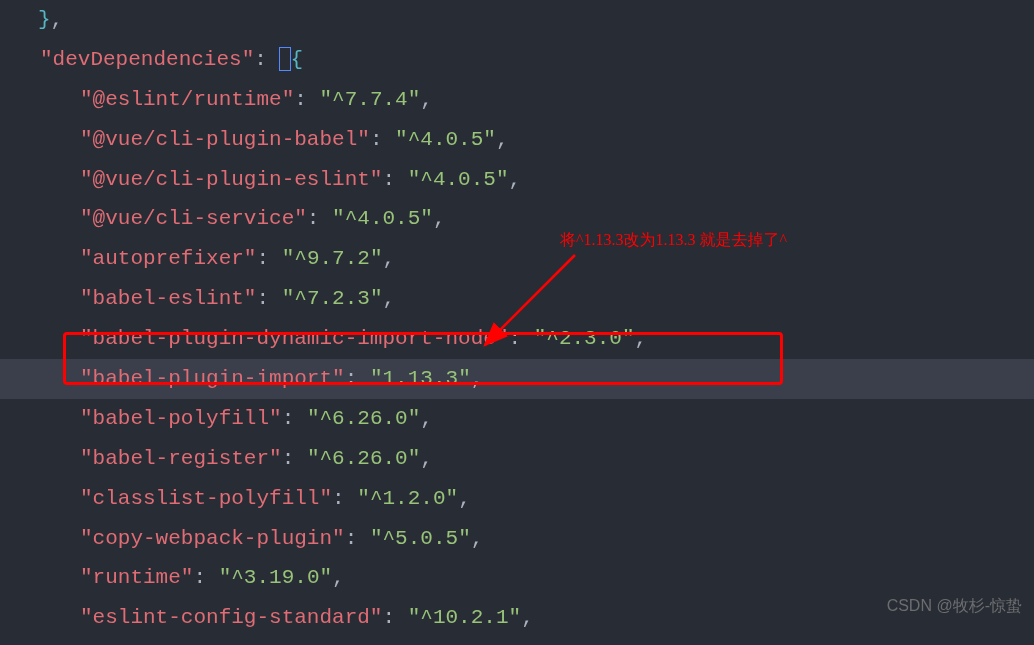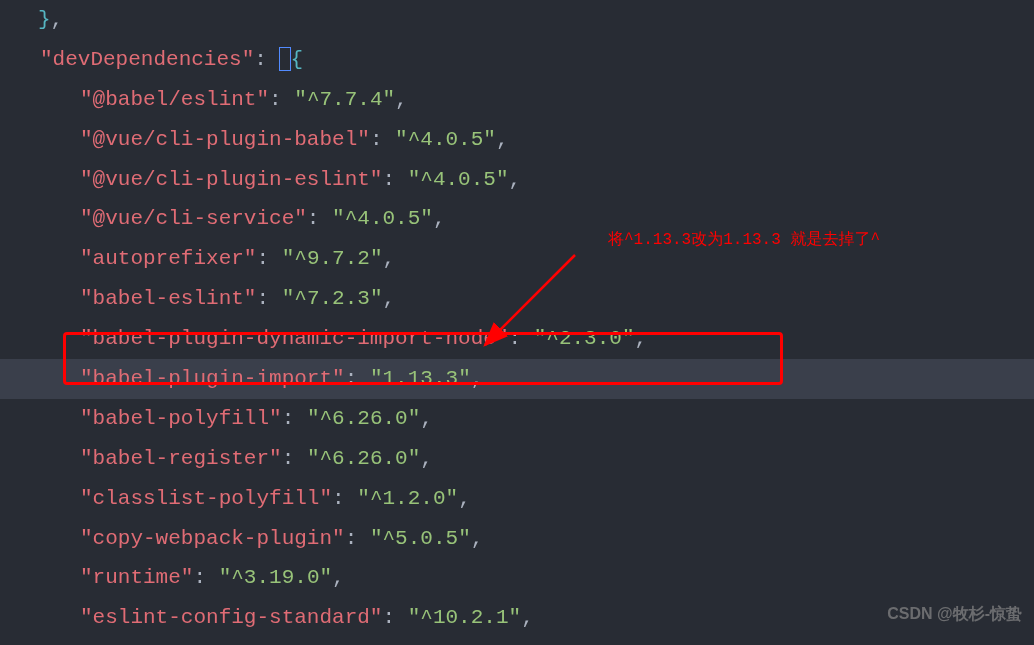--- a/index.html
+++ b/index.html
@@ -48,40 +48,38 @@
       top: 332px;
       width: 720px;
       height: 53px;
       border-radius: 4px;
       pointer-events: none;
     }
     .annotation {
       position: absolute;
       color: #ff0000;
       font-size: 16px;
-      font-family: Liberation Mono, monospace;
+      font-family: Liberation Serif, serif;
       left: 560px;
       top: 225px;
-      margin-left: 48px;
     }
     .arrow {
       position: absolute;
       left: 470px;
       top: 250px;
       pointer-events: none;
     }
     .watermark {
       position: absolute;
-      bottom: 16px;
+      bottom: 24px;
       right: 12px;
       color: #888;
       font-size: 16px;
       font-family: 'Microsoft YaHei', sans-serif;
       opacity: 0.7;
-      font-weight: bold;
     }
     .cursor-box {
       display: inline-block;
       border: 1px solid #528bff;
       width: 12px;
       height: 24px;
       vertical-align: middle;
       margin-right: -1px;
     }
     .gutter-brace {
@@ -89,21 +87,21 @@
     }
   </style>
 </head>
 <body>
 
 <div class="editor">
   <div class="line gutter-brace"><span class="brace">}</span><span class="punct">,</span></div>
 
   <div class="line indent-1"><span class="key-color">"<span>devDependencies</span>"</span><span class="punct">: </span><span class="cursor-box"></span><span class="brace">{</span></div>
 
-  <div class="line indent-2"><span class="key-color">"<span>@babel/eslint</span>"</span><span class="punct">: </span><span class="string-color">"<span>^7.7.4</span>"</span><span class="punct">,</span></div>
+  <div class="line indent-2"><span class="key-color">"<span>@eslint/runtime</span>"</span><span class="punct">: </span><span class="string-color">"<span>^7.7.4</span>"</span><span class="punct">,</span></div>
 
   <div class="line indent-2"><span class="key-color">"<span>@vue/cli-plugin-babel</span>"</span><span class="punct">: </span><span class="string-color">"<span>^4.0.5</span>"</span><span class="punct">,</span></div>
 
   <div class="line indent-2"><span class="key-color">"<span>@vue/cli-plugin-eslint</span>"</span><span class="punct">: </span><span class="string-color">"<span>^4.0.5</span>"</span><span class="punct">,</span></div>
 
   <div class="line indent-2"><span class="key-color">"<span>@vue/cli-service</span>"</span><span class="punct">: </span><span class="string-color">"<span>^4.0.5</span>"</span><span class="punct">,</span></div>
 
   <div class="line indent-2"><span class="key-color">"<span>autoprefixer</span>"</span><span class="punct">: </span><span class="string-color">"<span>^9.7.2</span>"</span><span class="punct">,</span></div>
 
   <div class="line indent-2"><span class="key-color">"<span>babel-eslint</span>"</span><span class="punct">: </span><span class="string-color">"<span>^7.2.3</span>"</span><span class="punct">,</span></div>

